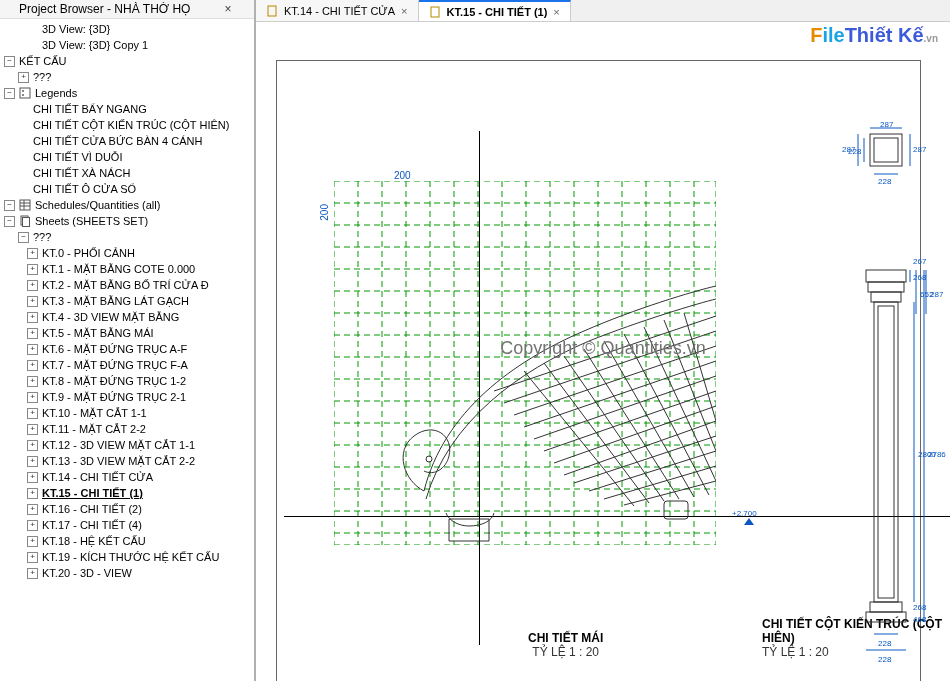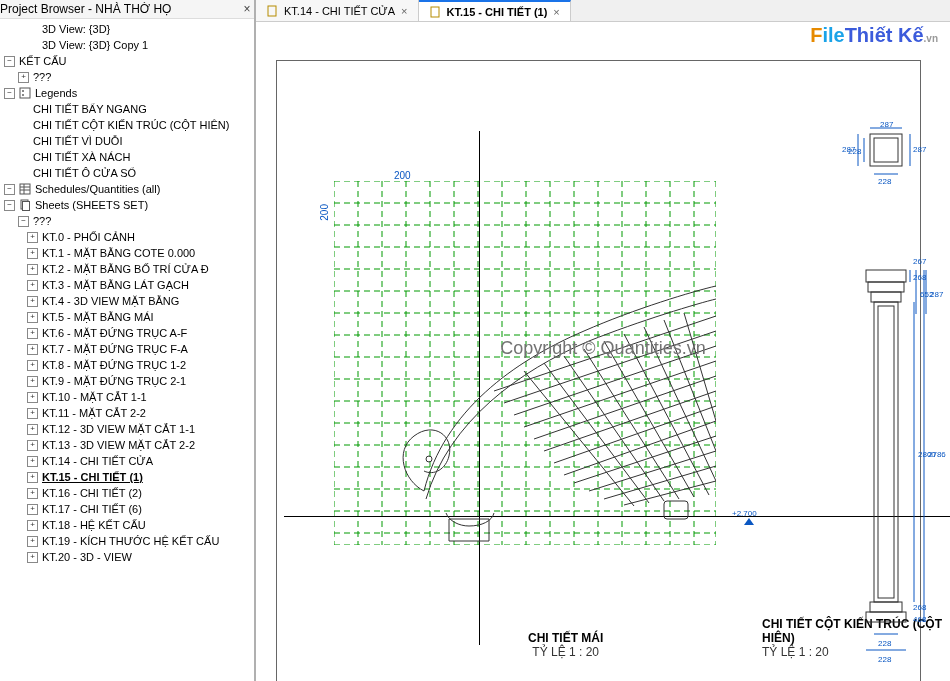--- a/index.html
+++ b/index.html
@@ -1,19 +1,19 @@
 <!DOCTYPE html>
 <html><head>
 <meta charset="utf-8">
 <style>
 * { margin: 0; padding: 0; box-sizing: border-box; font-family: "Segoe UI", Tahoma, sans-serif; }
 body { width: 950px; height: 681px; background: #fff; display: flex; overflow: hidden; position: relative; }
 
 .left-panel { width: 256px; height: 100%; border-right: 2px solid #b0b0b0; display: flex; flex-direction: column; background: #fff; }
-.panel-header { display: flex; align-items: center; justify-content: space-between; padding: 2px 0; font-size: 12px; background: #f5f5f5; border-bottom: 1px solid #ddd; }
+.panel-header { display: flex; align-items: center; justify-content: space-between; padding: 2px 19px; font-size: 12px; background: #f5f5f5; border-bottom: 1px solid #ddd; }
 .panel-title { white-space: nowrap; overflow: hidden; }
 .panel-close { width: 14px; height: 14px; display: flex; align-items: center; justify-content: center; cursor: pointer; font-size: 12px; color: #444; }
 
 .tree { flex: 1; overflow: auto; font-size: 11px; color: #000; padding-top: 2px; }
 .tree-row { display: flex; align-items: center; height: 16px; white-space: nowrap; cursor: pointer; padding-left: 4px; }
 .tree-row.selected .tree-label { font-weight: bold; text-decoration: underline; }
 .twisty { width: 11px; height: 11px; border: 1px solid #888; display: inline-flex; align-items: center; justify-content: center; font-size: 8px; line-height: 1; margin-right: 4px; background: #fff; color: #333; cursor: pointer; }
 .twisty.blank { border: none; background: transparent; }
 .tree-icon { width: 12px; height: 12px; margin-right: 4px; display: inline-flex; align-items: center; justify-content: center; }
 .tree-icon svg { width: 12px; height: 12px; }
@@ -104,20 +104,24 @@
         </span>
         <span class="tree-label">Legends</span>
       </div>
       <div class="tree-row indent-1">
         <span class="twisty blank"></span>
         <span class="tree-label">CHI TIẾT BẨY NGANG</span>
       </div>
       <div class="tree-row indent-1">
         <span class="twisty blank"></span>
         <span class="tree-label">CHI TIẾT CỘT KIẾN TRÚC (CỘT HIÊN)</span>
+      </div>
+      <div class="tree-row indent-1">
+        <span class="twisty blank"></span>
+        <span class="tree-label">CHI TIẾT CỬA BỨC BÀN 4 CÁNH</span>
       </div>
       <div class="tree-row indent-1">
         <span class="twisty blank"></span>
         <span class="tree-label">CHI TIẾT VÌ DUỖI</span>
       </div>
       <div class="tree-row indent-1">
         <span class="twisty blank"></span>
         <span class="tree-label">CHI TIẾT XÀ NÁCH</span>
       </div>
       <div class="tree-row indent-1">
@@ -213,21 +217,21 @@
       <div class="tree-row indent-2 selected">
         <span class="twisty ">+</span>
         <span class="tree-label">KT.15 - CHI TIẾT (1)</span>
       </div>
       <div class="tree-row indent-2">
         <span class="twisty ">+</span>
         <span class="tree-label">KT.16 - CHI TIẾT (2)</span>
       </div>
       <div class="tree-row indent-2">
         <span class="twisty ">+</span>
-        <span class="tree-label">KT.17 - CHI TIẾT (6)</span>
+        <span class="tree-label">KT.17 - CHI TIẾT (4)</span>
       </div>
       <div class="tree-row indent-2">
         <span class="twisty ">+</span>
         <span class="tree-label">KT.18 - HỆ KẾT CẤU</span>
       </div>
       <div class="tree-row indent-2">
         <span class="twisty ">+</span>
         <span class="tree-label">KT.19 - KÍCH THƯỚC HỆ KẾT CẤU</span>
       </div>
       <div class="tree-row indent-2">

